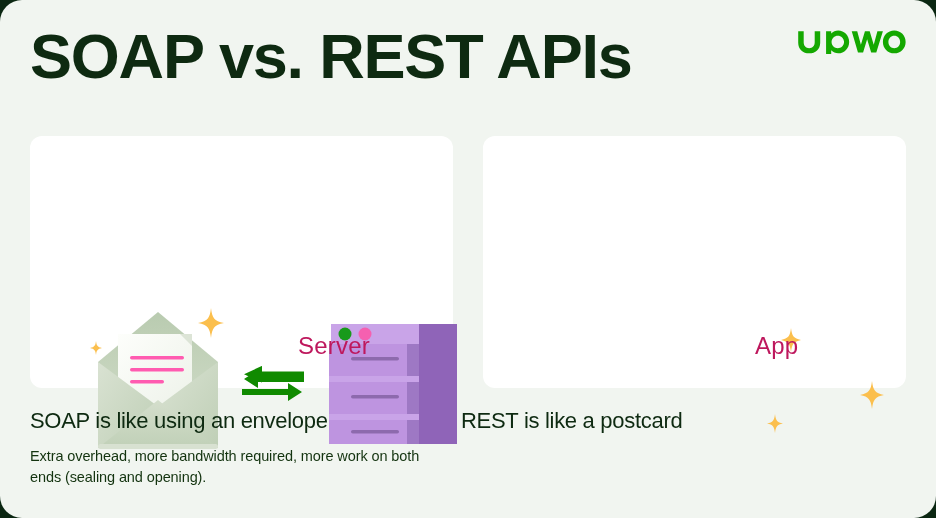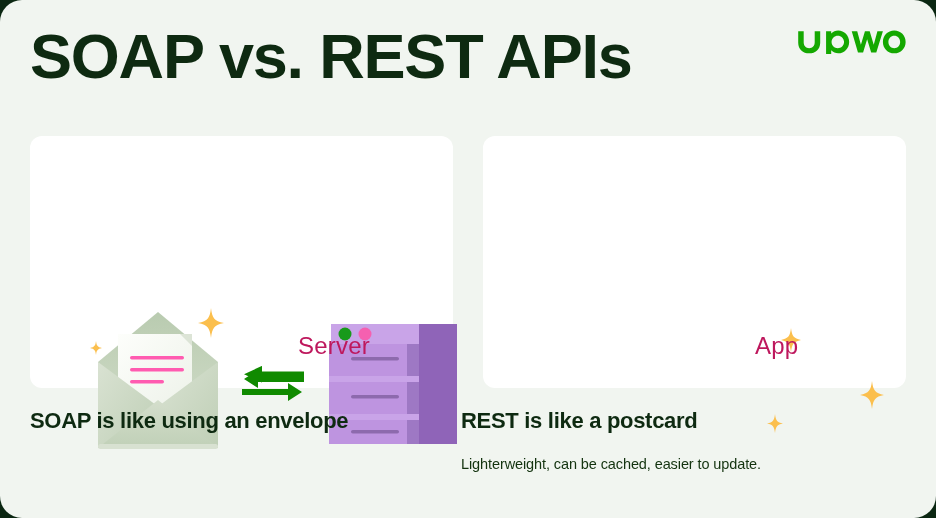--- a/index.html
+++ b/index.html
@@ -79,24 +79,24 @@
 
   
   .sparkle { position: absolute; }
 
   
   .text-block { position: absolute; top: 408px; width: 424px; }
   #text-soap { left: 30px; }
   #text-rest { left: 461px; }
   .block-heading {
     font-size: 22px;
-    font-weight: 700;
+    font-weight: 400;
     color: #0E2A11;
     letter-spacing: -0.3px;
-    margin: 0 0 20px 0;
+    margin: 0 0 12px 0;
     line-height: 1.2;
   }
   .block-body {
     font-size: 14.5px;
     color: #13330F;
     line-height: 1.45;
     margin: 0;
     letter-spacing: -0.1px;
   }
 </style>
@@ -228,20 +228,20 @@
       <svg width="16" height="19" viewBox="0 0 16 19" aria-hidden="true">
         <path d="M8 0 C8.8 6.4 10 8.3 16 9.5 C10 10.7 8.8 12.6 8 19 C7.2 12.6 6 10.7 0 9.5 C6 8.3 7.2 6.4 8 0 Z" fill="#FBBF4D"></path>
       </svg>
     </div>
 
     <div class="caption-label" id="label-app">App</div>
   </div>
 
   <div class="text-block" id="text-soap">
     <p class="block-heading">SOAP is like using an envelope</p>
+    <p class="block-body">Extra overhead, more bandwidth required, more work on both ends (sealing and opening).</p>
   </div>
 
   <div class="text-block" id="text-rest">
     <p class="block-heading">REST is like a postcard</p>
-    <p class="block-body">Lighterweight, can be cached, easier to update.</p>
   </div>
 
 </div>
 
 </body></html>

